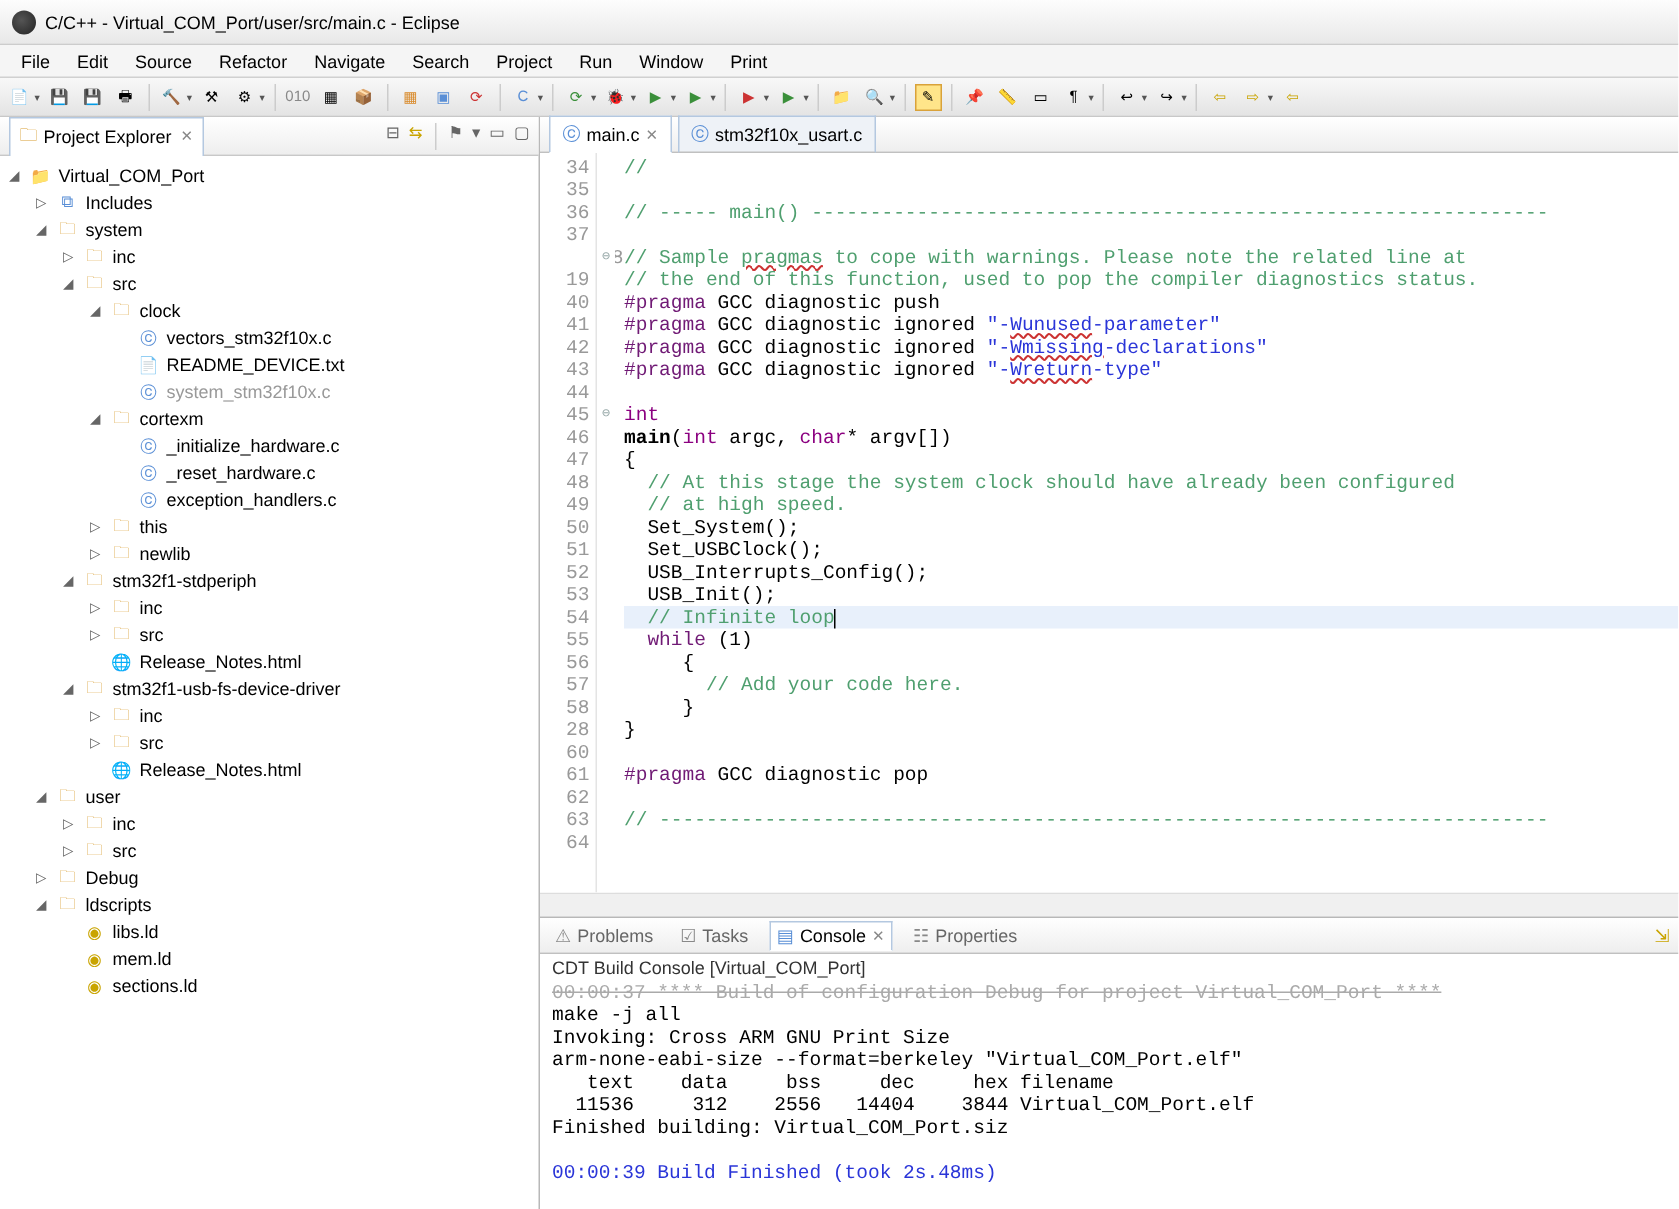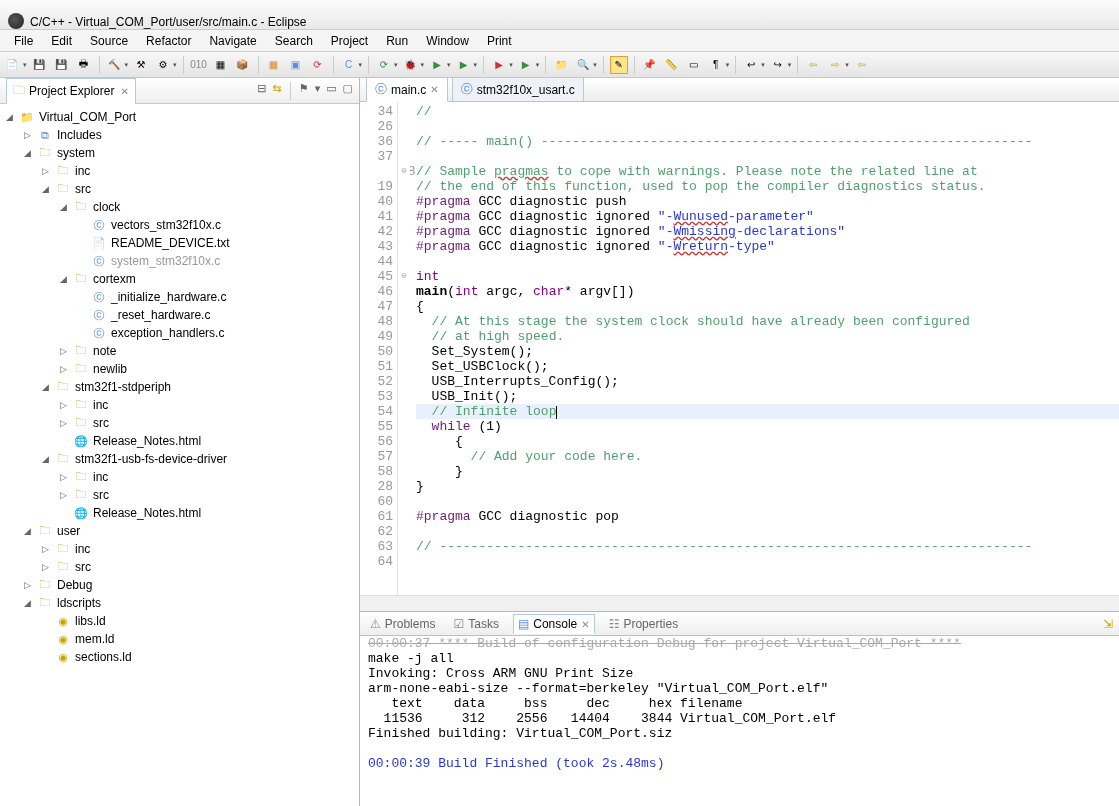--- a/index.html
+++ b/index.html
@@ -1,17 +1,17 @@
 <!DOCTYPE html>
 <html><head>
 <meta charset="utf-8">
 <style>
   * { box-sizing: border-box; margin: 0; padding: 0; }
   body { font-family: "Segoe UI", Tahoma, sans-serif; font-size: 12px; background: #fff; color: #000; overflow: hidden; width: 1119px; height: 806px; }
-  .titlebar { height: 30px; background: linear-gradient(180deg, #fdfdfd, #e8e8e8); border-bottom: 1px solid #ccc; display: flex; align-items: flex-end; padding: 0 8px; gap: 6px; }
+  .titlebar { height: 30px; background: linear-gradient(180deg, #fdfdfd, #e8e8e8); border-bottom: 1px solid #ccc; display: flex; align-items: center; padding: 0 8px; gap: 6px; }
   .titlebar-icon { width: 16px; height: 16px; background: radial-gradient(circle at 40% 40%, #555, #222); border-radius: 50%; }
   .menubar { height: 22px; background: #f5f5f5; border-bottom: 1px solid #d0d0d0; display: flex; align-items: center; padding: 0 6px; gap: 2px; }
   .menubar span { padding: 2px 8px; cursor: default; }
   .toolbar { height: 26px; background: linear-gradient(180deg, #f8f8f8, #e4e4e4); border-bottom: 1px solid #c8c8c8; display: flex; align-items: center; padding: 0 4px; gap: 4px; overflow: hidden; }
   .tb-btn { width: 18px; height: 18px; border: 1px solid transparent; display: flex; align-items: center; justify-content: center; font-size: 10px; cursor: default; }
   .tb-sep { width: 1px; height: 18px; background: #ccc; margin: 0 2px; }
   .tb-drop { font-size: 7px; color: #555; margin-left: -3px; }
   .workspace { display: flex; height: calc(806px - 30px - 22px - 26px); }
   .sidebar { width: 360px; border-right: 1px solid #b8b8b8; display: flex; flex-direction: column; background: #fff; }
   .view-tabs { height: 26px; background: linear-gradient(180deg, #fff, #eee); border-bottom: 1px solid #c8c8c8; display: flex; align-items: center; padding: 0 6px; gap: 6px; }
@@ -223,21 +223,21 @@
           <span>_reset_hardware.c</span>
         </div>
         <div class="tree-row" style="padding-left: 72px;">
           <span class="twisty"></span>
           <span class="icon file-c">ⓒ</span>
           <span>exception_handlers.c</span>
         </div>
         <div class="tree-row" style="padding-left: 54px;">
           <span class="twisty">▷</span>
           <span class="icon folder-open">🗀</span>
-          <span>note</span>
+          <span>this</span>
         </div>
         <div class="tree-row" style="padding-left: 54px;">
           <span class="twisty">▷</span>
           <span class="icon folder-open">🗀</span>
           <span>newlib</span>
         </div>
         <div class="tree-row" style="padding-left: 36px;">
           <span class="twisty">◢</span>
           <span class="icon folder-open">🗀</span>
           <span>stm32f1-stdperiph</span>
@@ -328,21 +328,21 @@
           <span class="x">✕</span>
         </div>
         <div class="editor-tab inactive">
           <span style="color: rgb(90, 143, 214);">ⓒ</span>
           <span>stm32f10x_usart.c</span>
         </div>
       </div>
     <div class="editor-body">
       <div class="gutter" id="gutter">
           <div>34</div>
-          <div>26</div>
+          <div>35</div>
           <div>36</div>
           <div>37</div>
           <div class="warn">38</div>
           <div>19</div>
           <div>40</div>
           <div>41</div>
           <div>42</div>
           <div>43</div>
           <div>44</div>
           <div>45</div>
@@ -418,16 +418,17 @@
             <span style="color: rgb(90, 143, 214);">▤</span>
             <span>Console</span>
             <span class="x">✕</span>
           </div>
           <div class="btab">
             <span style="color: rgb(136, 136, 136);">☷</span>
             <span>Properties</span>
           </div>
           <span class="restore-icon">⇲</span>
       </div>
+      <div class="console-title">CDT Build Console [Virtual_COM_Port]</div>
       <div class="console-body" id="console"><div style="color: rgb(170, 170, 170); text-decoration: line-through;">00:00:37 **** Build of configuration Debug for project Virtual_COM_Port ****</div><div>make -j all </div><div>Invoking: Cross ARM GNU Print Size</div><div>arm-none-eabi-size --format=berkeley "Virtual_COM_Port.elf"</div><div>   text	   data	    bss	    dec	    hex	filename</div><div>  11536	    312	   2556	  14404	   3844	Virtual_COM_Port.elf</div><div>Finished building: Virtual_COM_Port.siz</div><div> </div><div></div><div class="blue">00:00:39 Build Finished (took 2s.48ms)</div></div>
     </div>
   </div>
 </div>
 
 </body></html>

